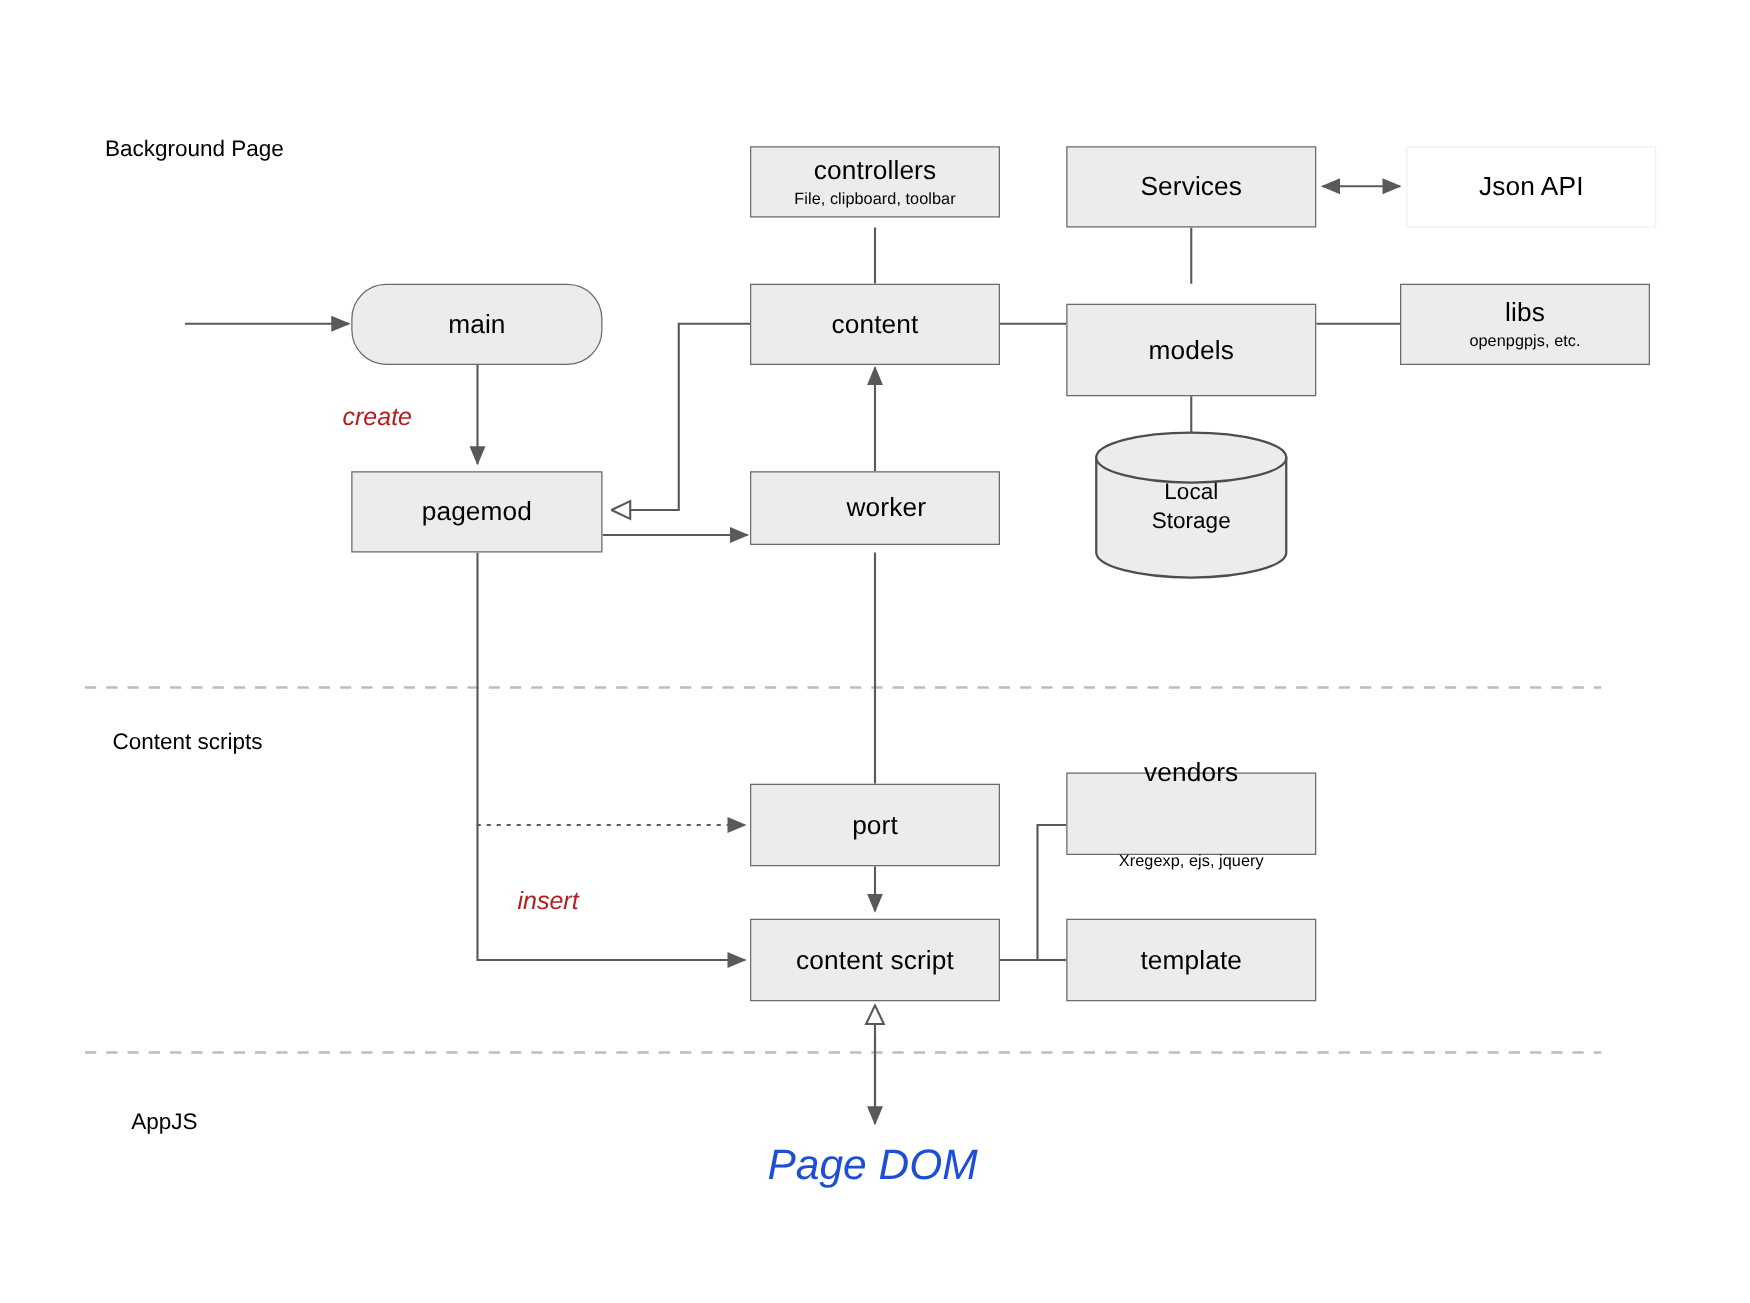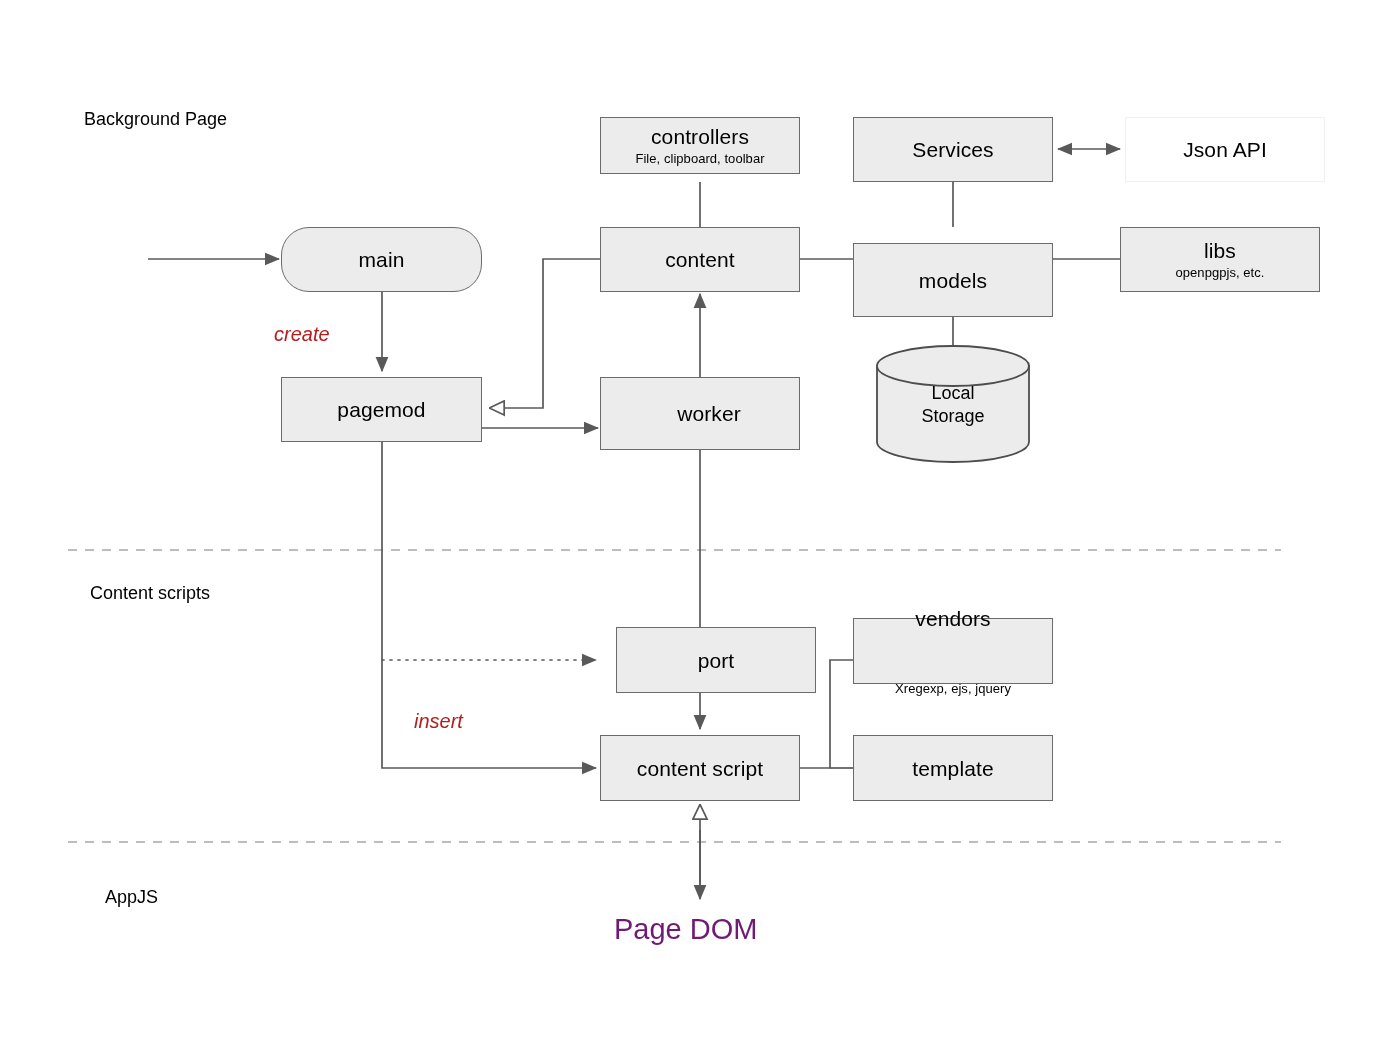--- a/index.html
+++ b/index.html
@@ -62,23 +62,24 @@
   }
   .edge-label {
     position: absolute;
     font-size: 20px;
     font-style: italic;
     color: #b91c1c;
     white-space: nowrap;
   }
   .free-label {
     position: absolute;
-    font-size: 29px;
-    color: #701a75;
+    font-size: 34px;
+    color: #1d4ed8;
     white-space: nowrap;
+    font-style: italic;
   }
   .cyl {
     position: absolute;
     width: 160px;
     height: 120px;
   }
   .cyl .cyl-text {
     position: absolute;
     left: 0;
     top: 38px;
@@ -184,36 +185,36 @@
 
   <div class="node" style="left:1120px; top:227px; width:200px; height:65px;">
     <div class="ttl">libs</div>
     <div class="sub">openpgpjs, etc.</div>
   </div>
 
   <div class="node" style="left:281px; top:377px; width:201px; height:65px;">
     <div class="ttl">pagemod</div>
   </div>
 
-  <div class="node" style="left:600px; top:377px; width:200px; height:73px;padding-left:18px;">
+  <div class="node" style="left:600px; top:377px; width:200px; height:59px;padding-left:18px;">
     <div class="ttl">worker</div>
   </div>
 
   <div class="cyl" style="left:873px; top:344px;">
     <svg width="160" height="120" viewBox="0 0 160 120">
       <path d="M 4 22 L 4 98 A 76 20 0 0 0 156 98 L 156 22 Z" fill="#ececec" stroke="#4d4d4d" stroke-width="1.8"></path>
       <ellipse cx="80" cy="22" rx="76" ry="20" fill="#ececec" stroke="#4d4d4d" stroke-width="1.8"></ellipse>
     </svg>
     <div class="cyl-text">
       <div>Local</div>
       <div>Storage</div>
     </div>
   </div>
 
-  <div class="node" style="left:600px; top:627px; width:200px; height:66px;margin-left:16px;">
+  <div class="node" style="left:600px; top:627px; width:200px; height:66px;">
     <div class="ttl">port</div>
   </div>
 
   <div class="node" style="left:853px; top:618px; width:200px; height:66px;gap:48px;">
     <div class="ttl">vendors</div>
     <div class="sub">Xregexp, ejs, jquery</div>
   </div>
 
   <div class="node" style="left:600px; top:735px; width:200px; height:66px;">
     <div class="ttl">content script</div>

